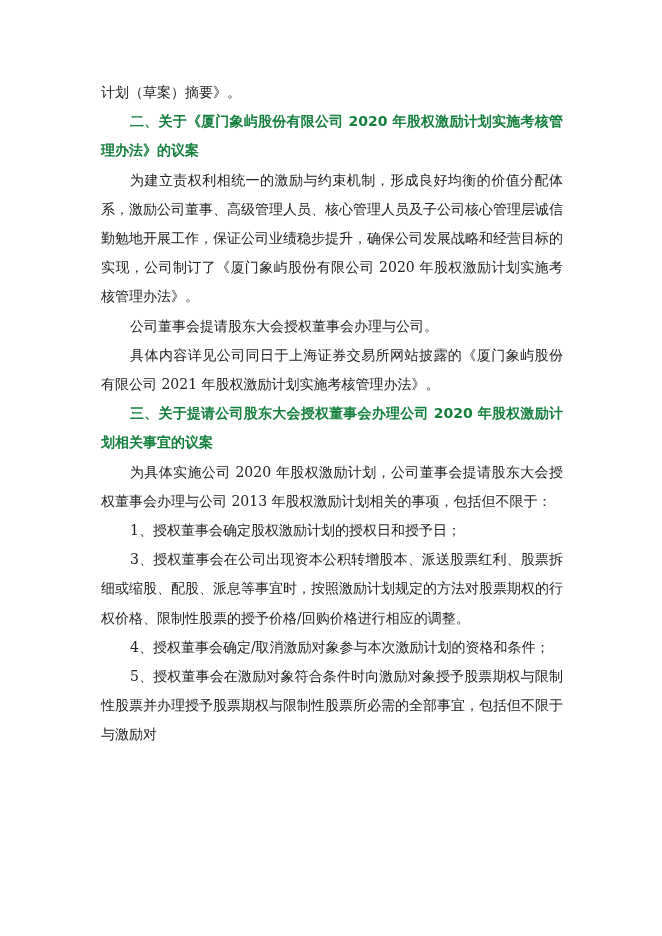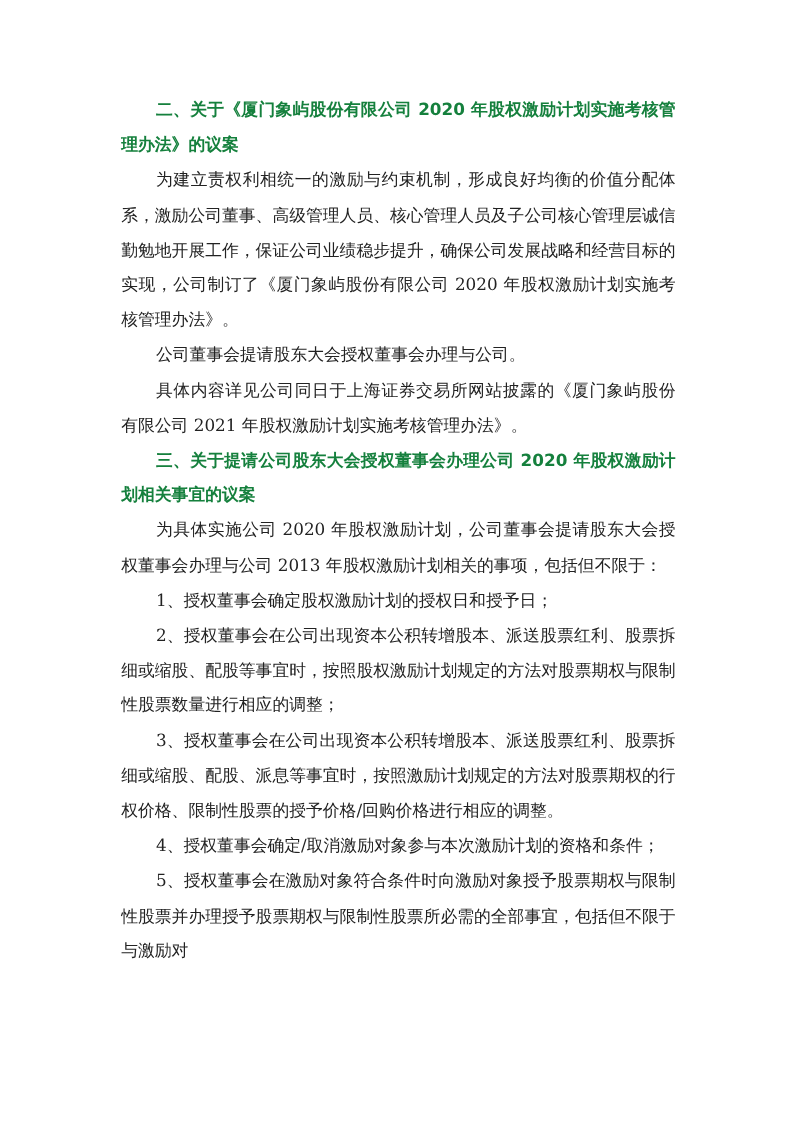--- a/index.html
+++ b/index.html
@@ -17,24 +17,24 @@
       text-justify: inter-character;
     }
     .page p { margin: 0; }
     .indent { text-indent: 29px; }
     .heading { font-family: "DejaVu Sans", "Liberation Sans", sans-serif; font-weight: bold; color: #15803d; }
   </style>
 </head>
 <body>
 
 <div class="page">
+  <p class="">计划（草案）摘要》。</p>
   <p class="indent heading">二、关于《厦门象屿股份有限公司 2020 年股权激励计划实施考核管理办法》的议案</p>
   <p class="indent">为建立责权利相统一的激励与约束机制，形成良好均衡的价值分配体系，激励公司董事、高级管理人员、核心管理人员及子公司核心管理层诚信勤勉地开展工作，保证公司业绩稳步提升，确保公司发展战略和经营目标的实现，公司制订了《厦门象屿股份有限公司 2020 年股权激励计划实施考核管理办法》。</p>
   <p class="indent">公司董事会提请股东大会授权董事会办理与公司。</p>
   <p class="indent">具体内容详见公司同日于上海证券交易所网站披露的《厦门象屿股份有限公司 2021 年股权激励计划实施考核管理办法》。</p>
   <p class="indent heading">三、关于提请公司股东大会授权董事会办理公司 2020 年股权激励计划相关事宜的议案</p>
   <p class="indent">为具体实施公司 2020 年股权激励计划，公司董事会提请股东大会授权董事会办理与公司 2013 年股权激励计划相关的事项，包括但不限于：</p>
   <p class="indent">1、授权董事会确定股权激励计划的授权日和授予日；</p>
-  <p class="indent">2、授权董事会在公司出现资本公积转增股本、派送股票红利、股票拆细或缩股、配股等事宜时，按照股权激励计划规定的方法对股票期权与限制性股票数量进行相应的调整；</p>
   <p class="indent">3、授权董事会在公司出现资本公积转增股本、派送股票红利、股票拆细或缩股、配股、派息等事宜时，按照激励计划规定的方法对股票期权的行权价格、限制性股票的授予价格/回购价格进行相应的调整。</p>
   <p class="indent">4、授权董事会确定/取消激励对象参与本次激励计划的资格和条件；</p>
   <p class="indent">5、授权董事会在激励对象符合条件时向激励对象授予股票期权与限制性股票并办理授予股票期权与限制性股票所必需的全部事宜，包括但不限于与激励对</p>
 </div>
 
 </body></html>

